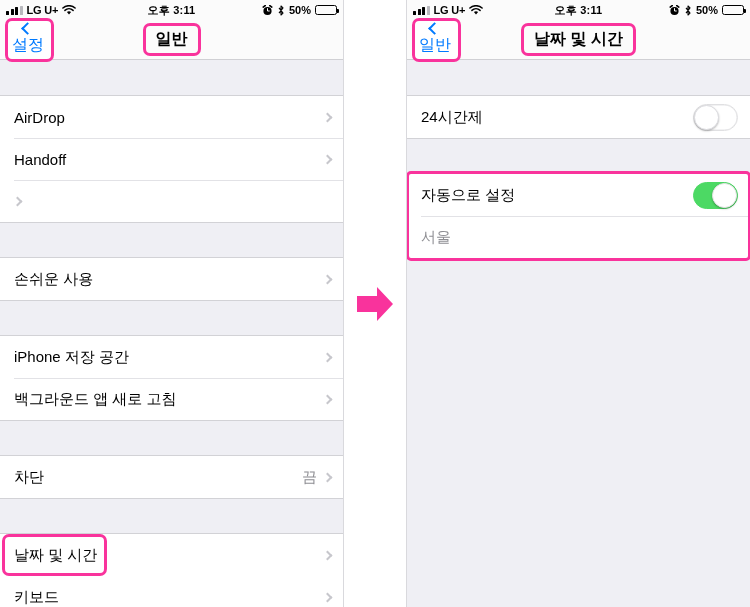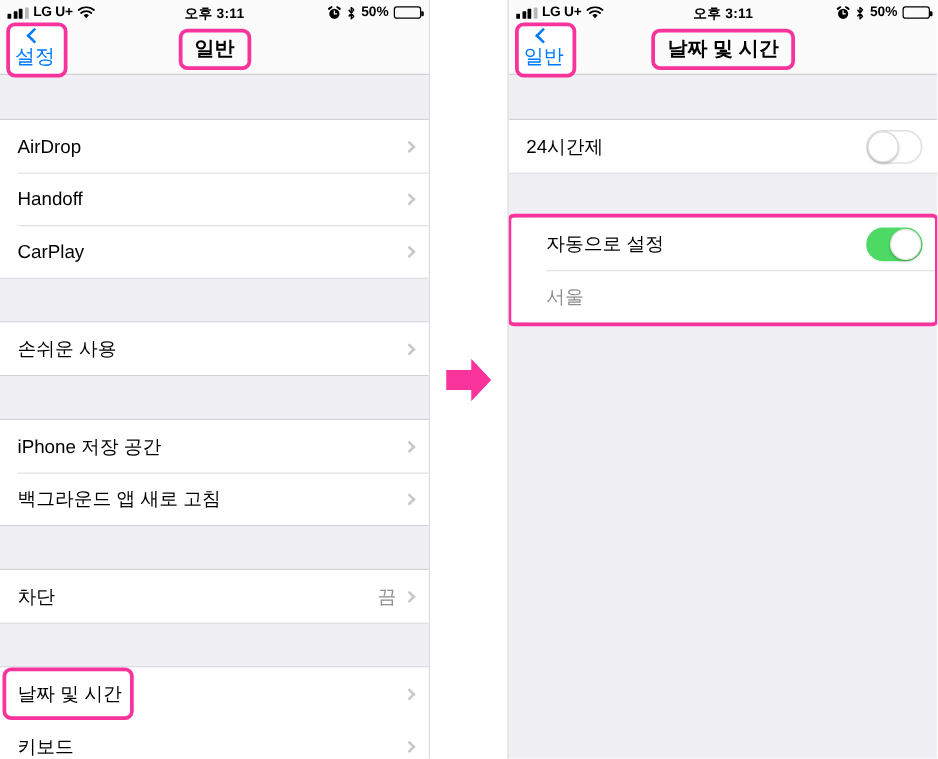--- a/index.html
+++ b/index.html
@@ -193,21 +193,20 @@
     height: 42px;
     border: 3px solid #f9339c;
     border-radius: 7px;
     pointer-events: none;
     z-index: 3;
   }
 
   
   .group-hl {
     position: relative;
-    padding-left: 16px;
   }
   .group-hl-box {
     position: absolute;
     left: -1px; right: -1px;
     top: -3px; bottom: -3px;
     border: 3px solid #f9339c;
     border-radius: 5px;
     pointer-events: none;
     z-index: 3;
   }
@@ -301,21 +300,20 @@
       <div class="group">
         <div class="row">
           <span class="label">AirDrop</span>
           <span class="chev"></span>
         </div>
         <div class="row">
           <span class="label">Handoff</span>
           <span class="chev"></span>
         </div>
         <div class="row">
-          <span class="label">CarPlay</span>
           <span class="chev"></span>
         </div>
       </div>
 
       <div class="gap g2"></div>
 
       <div class="group">
         <div class="row">
           <span class="label">손쉬운 사용</span>
           <span class="chev"></span>

